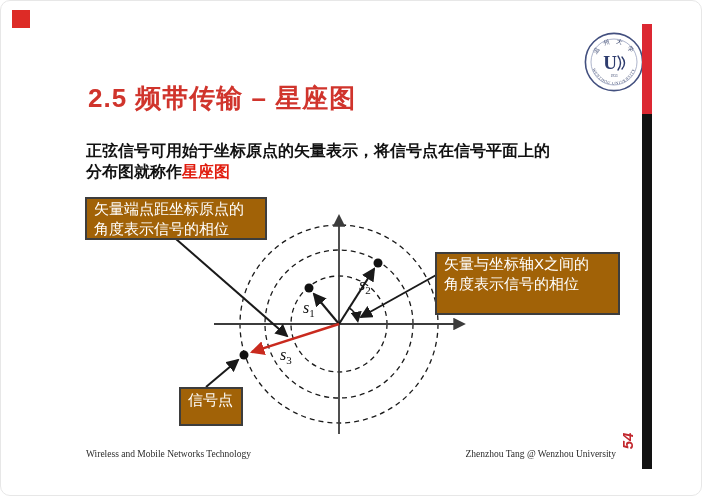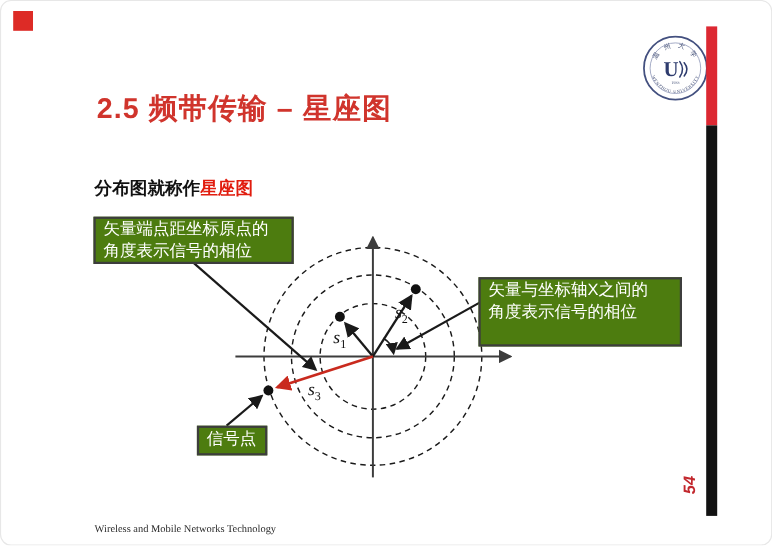--- a/index.html
+++ b/index.html
@@ -14,57 +14,57 @@
     font-size:26px;font-weight:700;letter-spacing:1px;color:#d0342c;white-space:nowrap;
   }
   .body-text{
     position:absolute;left:85px;top:139px;margin:0;width:560px;
     font-size:16px;font-weight:700;line-height:21px;color:#111;
   }
   .body-text .hl{color:#e11c0e;}
   .diagram-svg{position:absolute;left:0;top:0;width:702px;height:496px;pointer-events:none;}
   .callout{
     position:absolute;box-sizing:border-box;
-    background:#4d7c0f;border:2px solid #3d3d3d;color:#fff;
+    background:#a16207;border:2px solid #3d3d3d;color:#fff;
     font-size:15px;line-height:20px;padding:0 7px;white-space:nowrap;overflow:hidden;
   }
   .callout.small{font-size:15px;line-height:21px;}
   .slabel{
     position:absolute;font-family:"Liberation Serif","DejaVu Serif",serif;
     font-size:16px;font-style:italic;color:#111;
   }
   .slabel sub{font-size:11px;font-style:normal;}
   .sidebar-red{position:absolute;left:641px;top:23px;width:10px;height:90px;background:#dc2832;}
   .sidebar-black{position:absolute;left:641px;top:113px;width:10px;height:355px;background:#121212;}
   .page-number{
     position:absolute;left:613px;top:430px;width:30px;height:20px;
     transform:rotate(-90deg);transform-origin:center;
     color:#c2272d;font-size:15px;font-weight:700;font-style:italic;text-align:center;
   }
   .footer-left{
     position:absolute;left:85px;top:448px;
-    font-family:"Liberation Serif","DejaVu Serif",serif;font-size:9.5px;color:#2a2a2a;margin-top:28px;
+    font-family:"Liberation Serif","DejaVu Serif",serif;font-size:9.5px;color:#2a2a2a;
   }
   .footer-right{
     position:absolute;right:85px;top:448px;
     font-family:"Liberation Serif","DejaVu Serif",serif;font-size:9.5px;color:#2a2a2a;
   }
   .logo{position:absolute;left:583px;top:31px;width:60px;height:60px;}
 </style>
 </head>
 <body>
 
 <div class="slide">
 
   <div class="corner-square"></div>
 
   <h1 class="title">2.5 频带传输 – 星座图</h1>
 
   <p class="body-text">
-    <br>
+    <span>正弦信号可用始于坐标原点的矢量表示，将信号点在信号平面上的</span><br>
     <span>分布图就称作</span><span class="hl">星座图</span>
   </p>
 
   <svg class="diagram-svg" viewBox="0 0 702 496" xmlns="http://www.w3.org/2000/svg">
     <defs>
       <marker id="ah-black" viewBox="0 0 10 10" refX="8.5" refY="5" markerWidth="6.5" markerHeight="6.5" orient="auto-start-reverse">
         <path d="M0,0 L10,5 L0,10 z" fill="#1a1a1a"></path>
       </marker>
       <marker id="ah-red" viewBox="0 0 10 10" refX="8.5" refY="5" markerWidth="6" markerHeight="6" orient="auto-start-reverse">
         <path d="M0,0 L10,5 L0,10 z" fill="#c92a1e"></path>
@@ -112,21 +112,21 @@
   <div class="callout" style="left:84px;top:196px;width:182px;height:43px;">
     <span>矢量端点距坐标原点的</span><br>
     <span>角度表示信号的相位</span>
   </div>
 
   <div class="callout" style="left:434px;top:251px;width:185px;height:63px;">
     <span>矢量与坐标轴X之间的</span><br>
     <span>角度表示信号的相位</span>
   </div>
 
-  <div class="callout small" style="left:178px;top:386px;width:64px;height:27px;">
+  <div class="callout small" style="left:178px;top:386px;width:64px;height:39px;">
     <span>信号点</span>
   </div>
 
   <span class="slabel" style="left:302px;top:298px;text-align:center;"><i>s</i><sub>1</sub></span>
   <span class="slabel" style="left:358px;top:275px;"><i>s</i><sub>2</sub></span>
   <span class="slabel" style="left:279px;top:345px;"><i>s</i><sub>3</sub></span>
 
   <svg class="logo" viewBox="0 0 60 60" xmlns="http://www.w3.org/2000/svg">
     <defs>
       <path id="arcTop" d="M 11,30 A 19,19 0 0 1 49,30"></path>
@@ -144,14 +144,15 @@
     <path d="M 34 24 q 5 7 0 14 M 38 25 q 5 6 0 12" fill="none" stroke="#2e3c6e" stroke-width="1.4" stroke-linecap="round"></path>
     <text x="30" y="44.5" text-anchor="middle" font-size="3.6" fill="#39466f" font-family="'Liberation Serif',serif">1933</text>
   </svg>
 
   <div class="sidebar-red"></div>
   <div class="sidebar-black"></div>
 
   <div class="page-number">54</div>
 
   <div class="footer-left">Wireless and Mobile Networks Technology</div>
+  <div class="footer-right">Zhenzhou Tang @ Wenzhou University</div>
 
 </div>
 
 </body></html>

